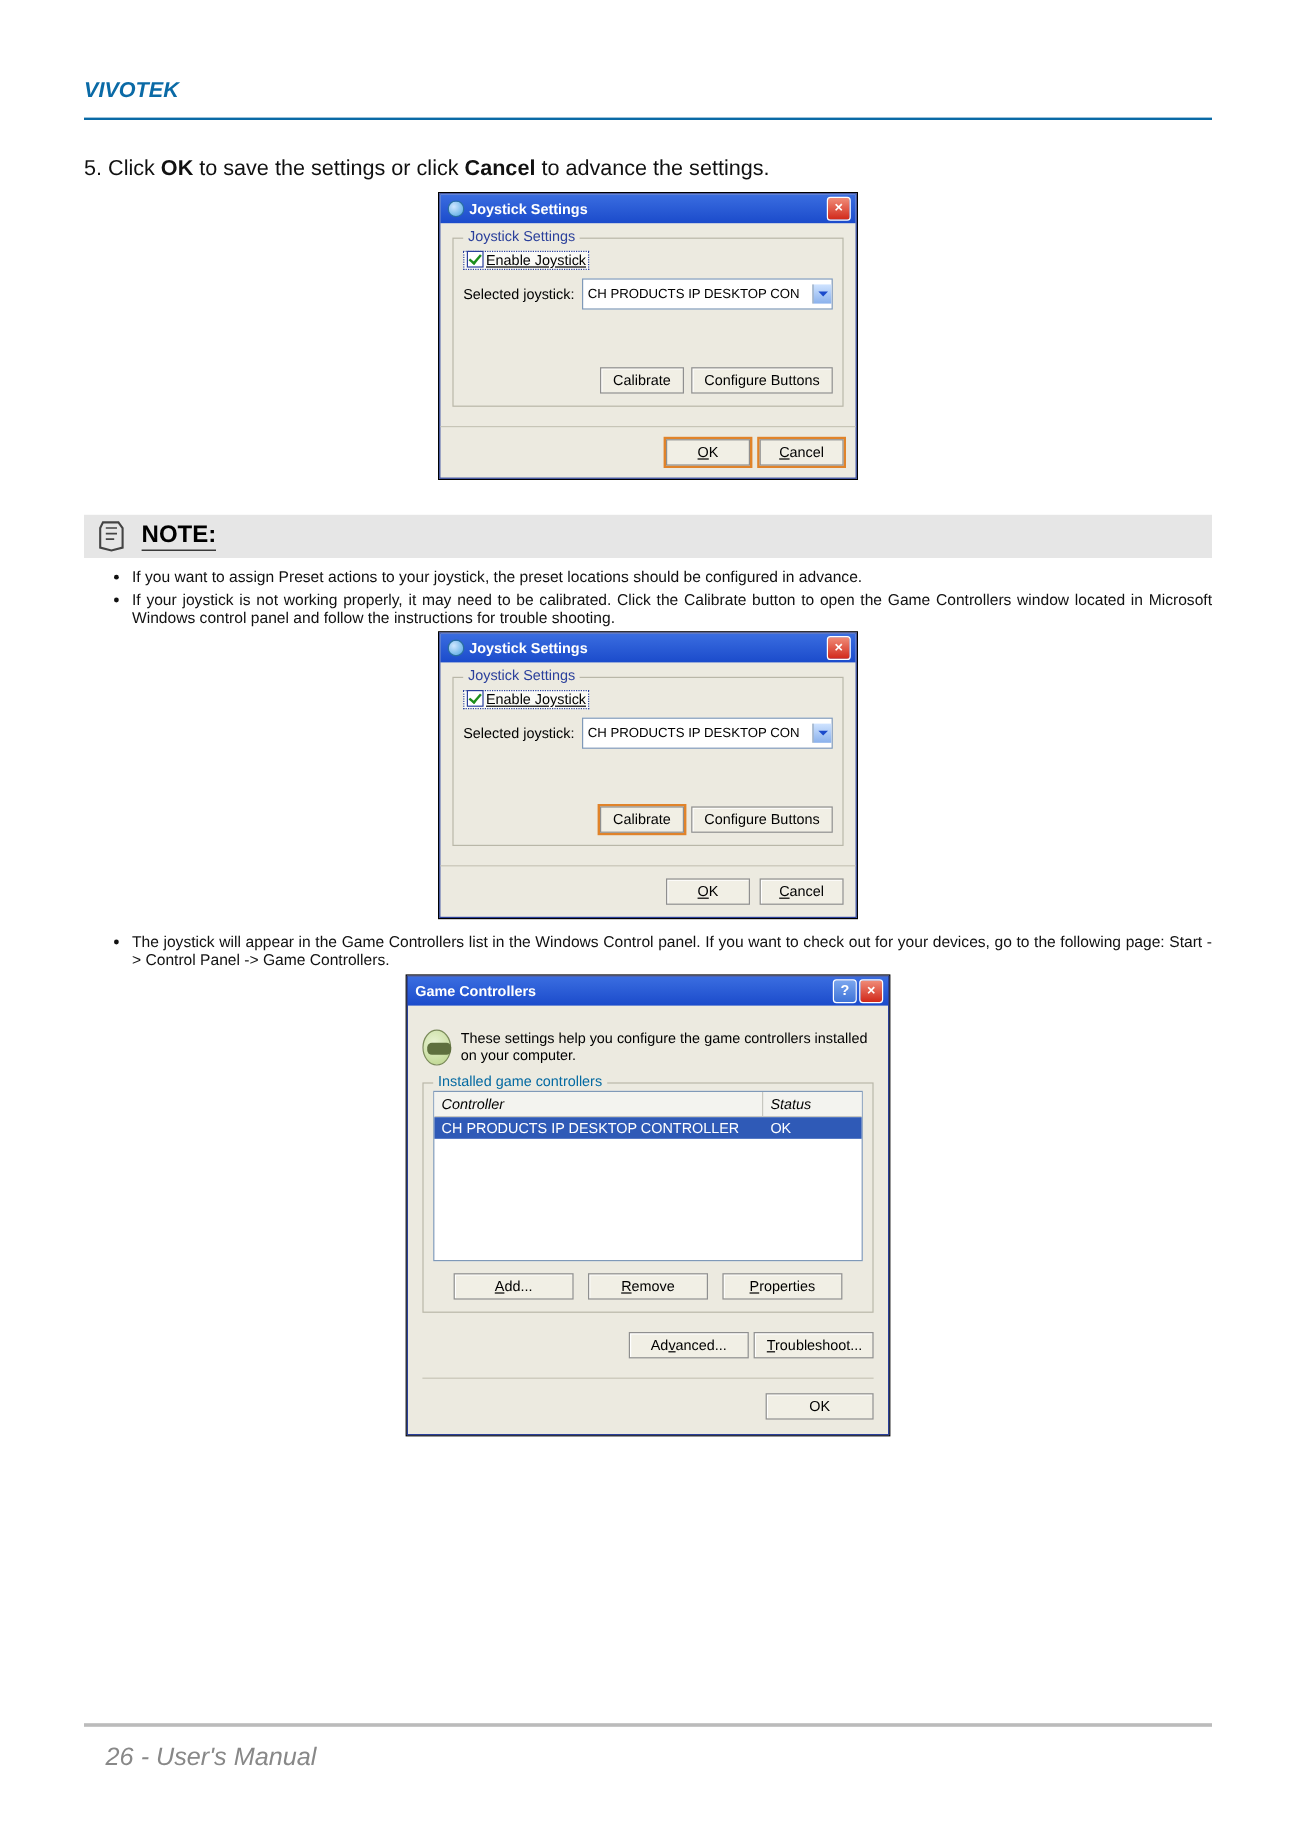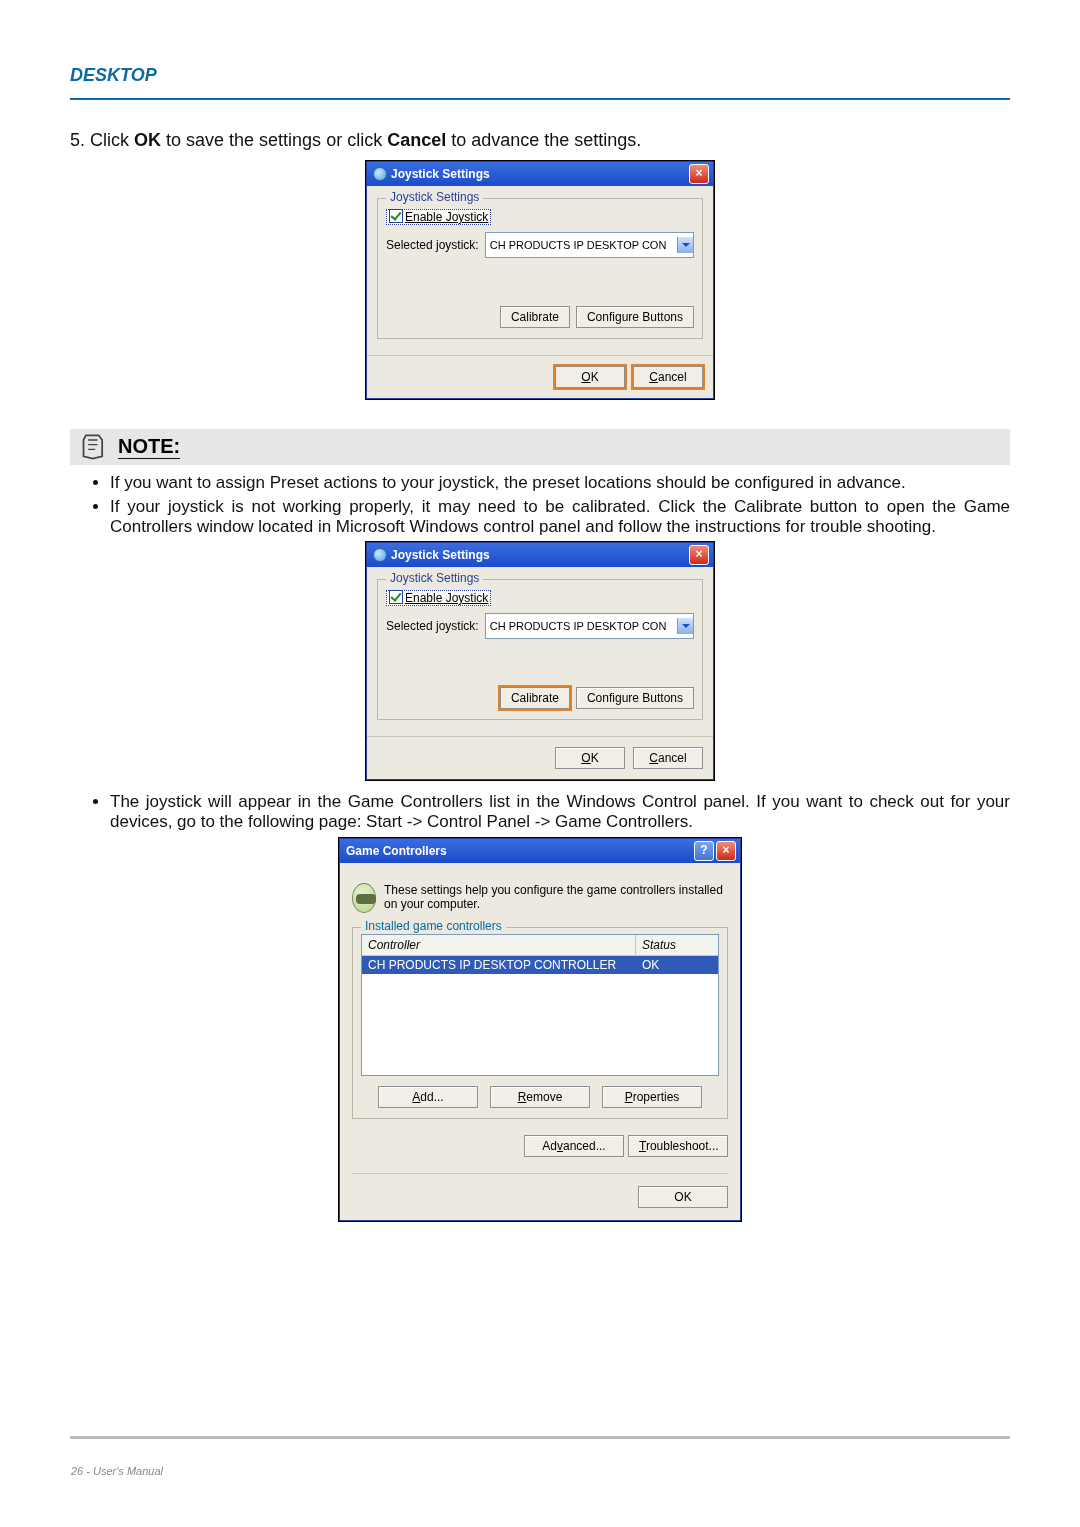--- a/index.html
+++ b/index.html
@@ -150,21 +150,21 @@
   }
   .note-icon {
     width:28px;height:28px;position:relative;
   }
   .note-icon svg { width:100%; height:100%; }
   .note-title {
     font-weight:bold; font-size:20px;
     border-bottom:1px solid #111;
   }
   ul.note-list {
-    font-size:17px; color:#111;
+    font-size:13px; color:#111;
     padding-left: 40px;
     margin:8px 0 4px 0;
   }
   ul.note-list > li { text-align:justify; margin-bottom:4px;}
 
   
   .gc-dialog {
     width: 400px;
     margin: 6px auto 20px auto;
     border: 1px solid #2a3f9b;
@@ -227,30 +227,30 @@
     border-top:1px solid #c7c5b7;
     padding-top:12px;
     display:flex; justify-content:flex-end;
   }
 
   .bottomline{
     position:absolute; left:70px; right:70px; bottom:80px;
     border:none; border-top:3px solid #bbb;
   }
   .footer{
-    position:absolute; left:71px; bottom:50px;
-    color:#888; font-style:italic; font-size:11px;text-align:center;
+    position:absolute; left:88px; bottom:50px;
+    color:#888; font-style:italic; font-size:21px;text-align:center;
   }
 </style>
 </head>
 <body>
 
 <div class="page">
 
-  <div class="brand">DESKTOP</div>
+  <div class="brand">VIVOTEK</div>
   <hr class="topline">
 
   <div class="step-text">
     <span>5.</span>
     <span>Click </span><b>OK</b><span> to save the settings or click </span><b>Cancel</b><span> to advance the settings.</span>
   </div>
 
   <div class="xp-dialog">
     <div class="xp-title">
       <span class="xp-title-left">

